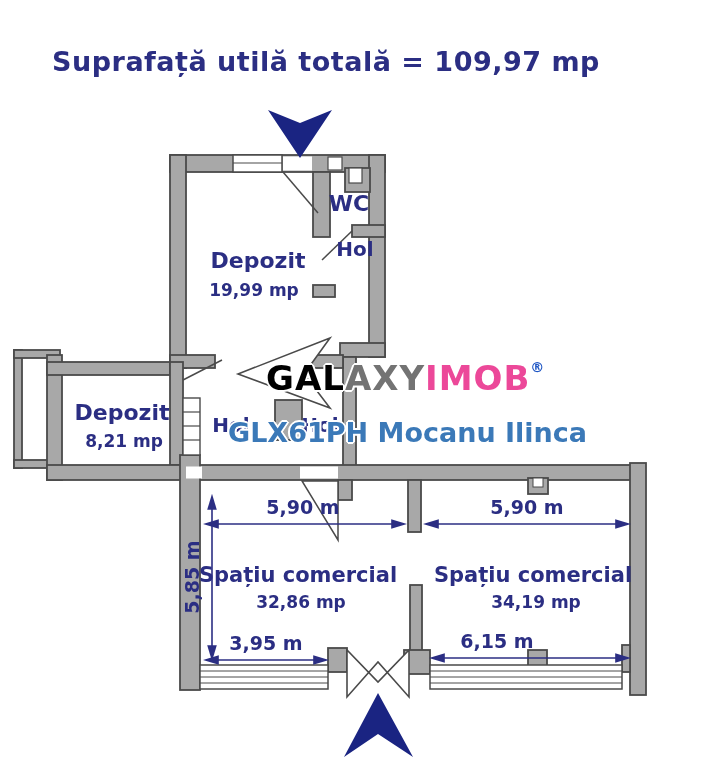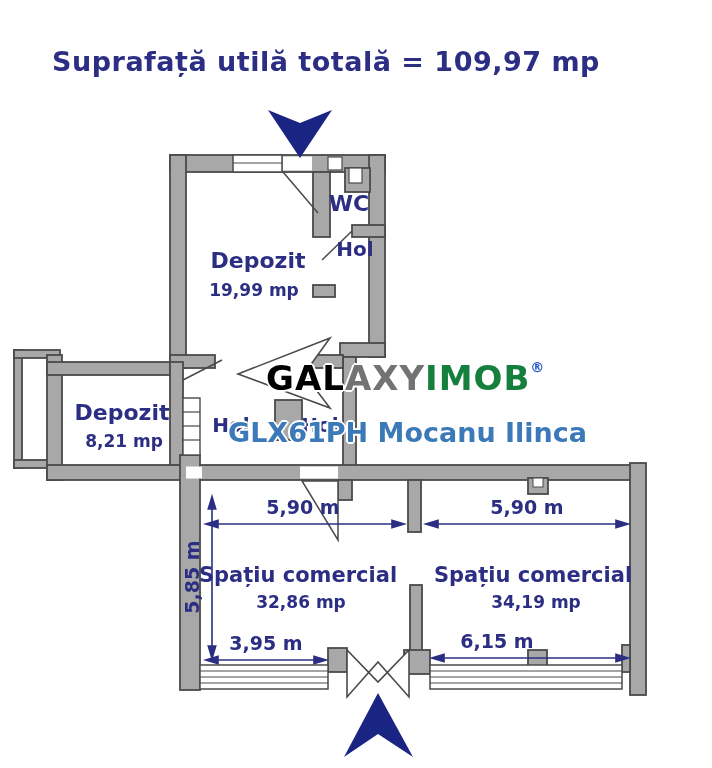--- a/index.html
+++ b/index.html
@@ -10,21 +10,21 @@
   #plan-svg{position:absolute;left:0;top:0;}
   .room-label{fill:#2b2e83;font-weight:bold;font-size:22px;}
   .room-area{fill:#2b2e83;font-weight:bold;font-size:17px;}
   .hol-label{fill:#2b2e83;font-weight:bold;font-size:20px;}
   .dim-label{fill:#2b2e83;font-weight:bold;font-size:19px;}
   .wm{position:absolute;white-space:nowrap;font-weight:bold;
       text-shadow:-2px 0 #fff,2px 0 #fff,0 -2px #fff,0 2px #fff,-1px -1px #fff,1px 1px #fff,-1px 1px #fff,1px -1px #fff;}
   #wm-brand{left:266px;top:358px;font-size:34px;letter-spacing:1px;}
   #wm-brand .p1{color:#000000;}
   #wm-brand .p2{color:#737373;}
-  #wm-brand .p3{color:#15803d;}
+  #wm-brand .p3{color:#ec4899;}
   #wm-brand .reg{color:#1d55c4;font-size:14px;vertical-align:18px;}
   #wm-sub{left:283px;top:391px;font-size:18px;color:#2a66b8;}
   #wm-agent{left:228px;top:417px;font-size:27px;color:#3b79b8;}
 </style>
 </head>
 <body>
 
 <div id="stage">
 
   <div id="plan-title">Suprafață utilă totală = 109,97 mp</div>

